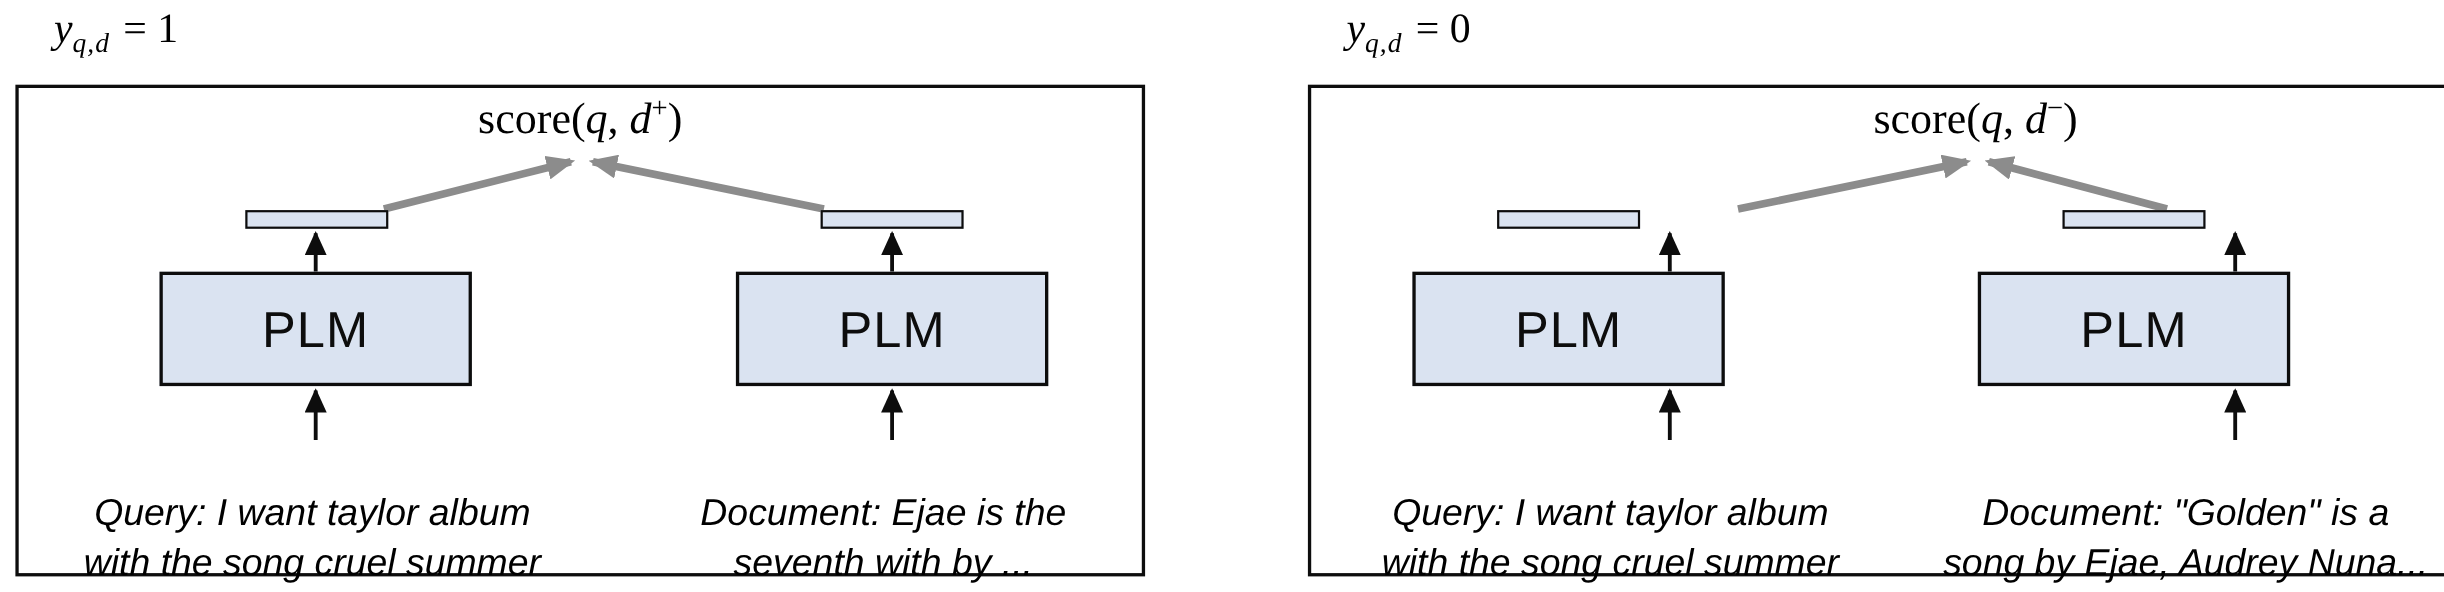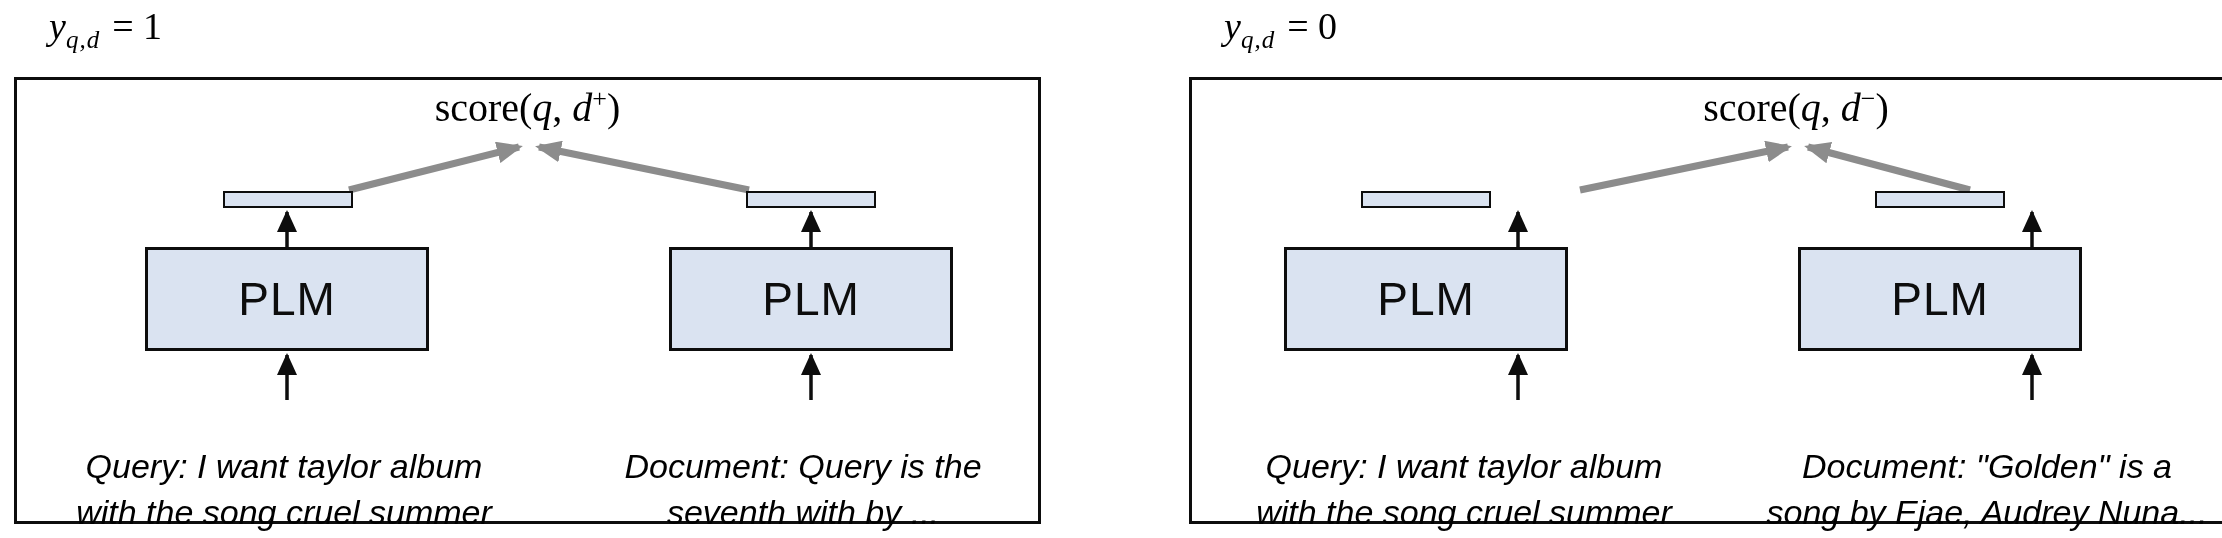--- a/index.html
+++ b/index.html
@@ -103,21 +103,21 @@
       </div>
       <div class="plm" style="left:652px;">
         <span>PLM</span>
       </div>
 
       <div class="caption" style="left:-13px;">
         <span>Query: I want taylor album</span>
         <span>with the song cruel summer</span>
       </div>
       <div class="caption" style="left:506px;">
-        <span>Document: Query is the</span>
+        <span>Document: Ejae is the</span>
         <span>seventh with by ...</span>
       </div>
 
     </div>
   </div>
 </div>
 
 <div class="group group-1">
 
   <div class="panel-label">

